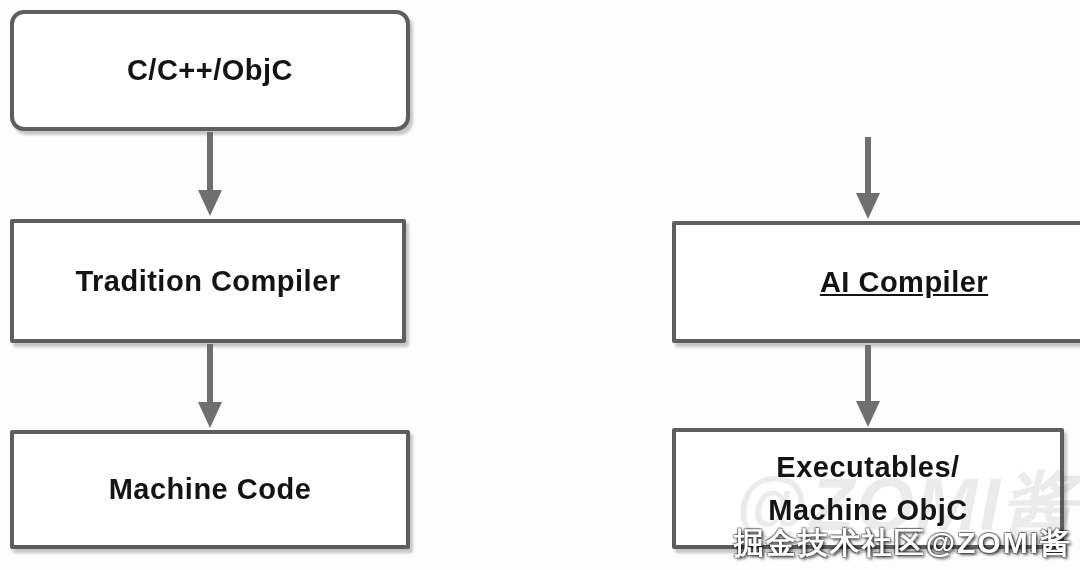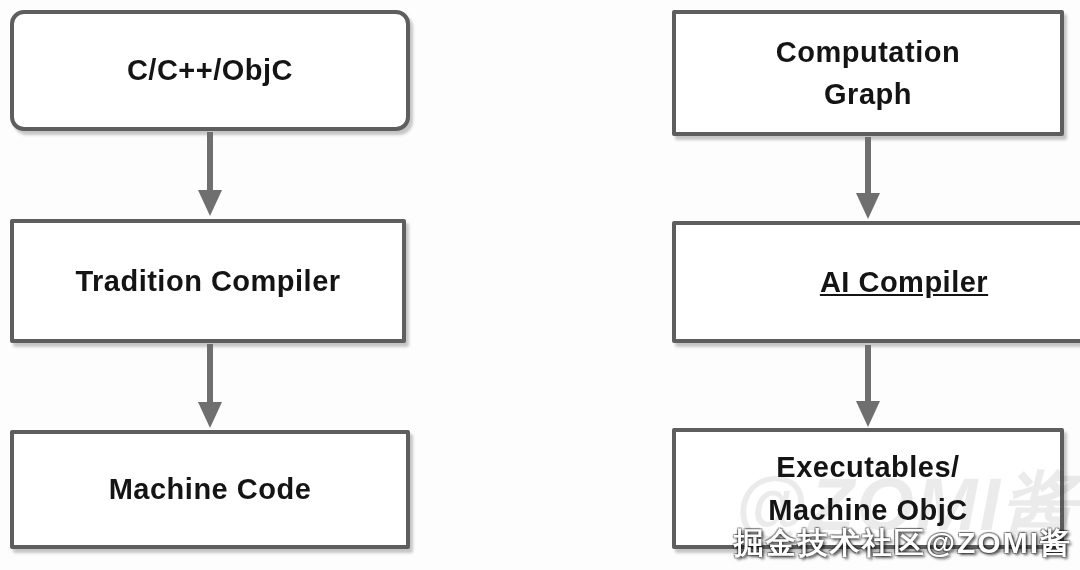--- a/index.html
+++ b/index.html
@@ -108,22 +108,20 @@
     <div class="stem"></div>
     <div class="head"></div>
   </div>
   <div class="node l2">Tradition Compiler</div>
   <div class="arrow a2">
     <div class="stem"></div>
     <div class="head"></div>
   </div>
   <div class="node l3">Machine Code</div>
 
-  <div class="node r1">Computation
-Graph</div>
   <div class="arrow a3">
     <div class="stem"></div>
     <div class="head"></div>
   </div>
   <div class="node r2">AI Compiler</div>
   <div class="arrow a4">
     <div class="stem"></div>
     <div class="head"></div>
   </div>
   <div class="node r3">Executables/

